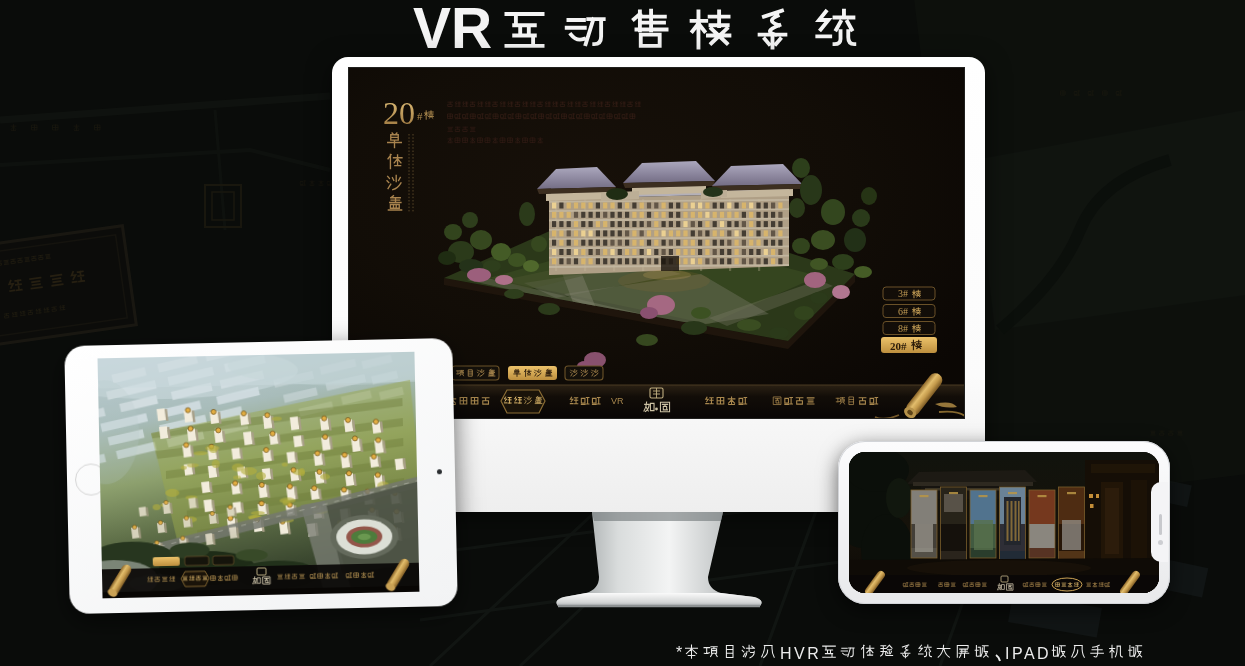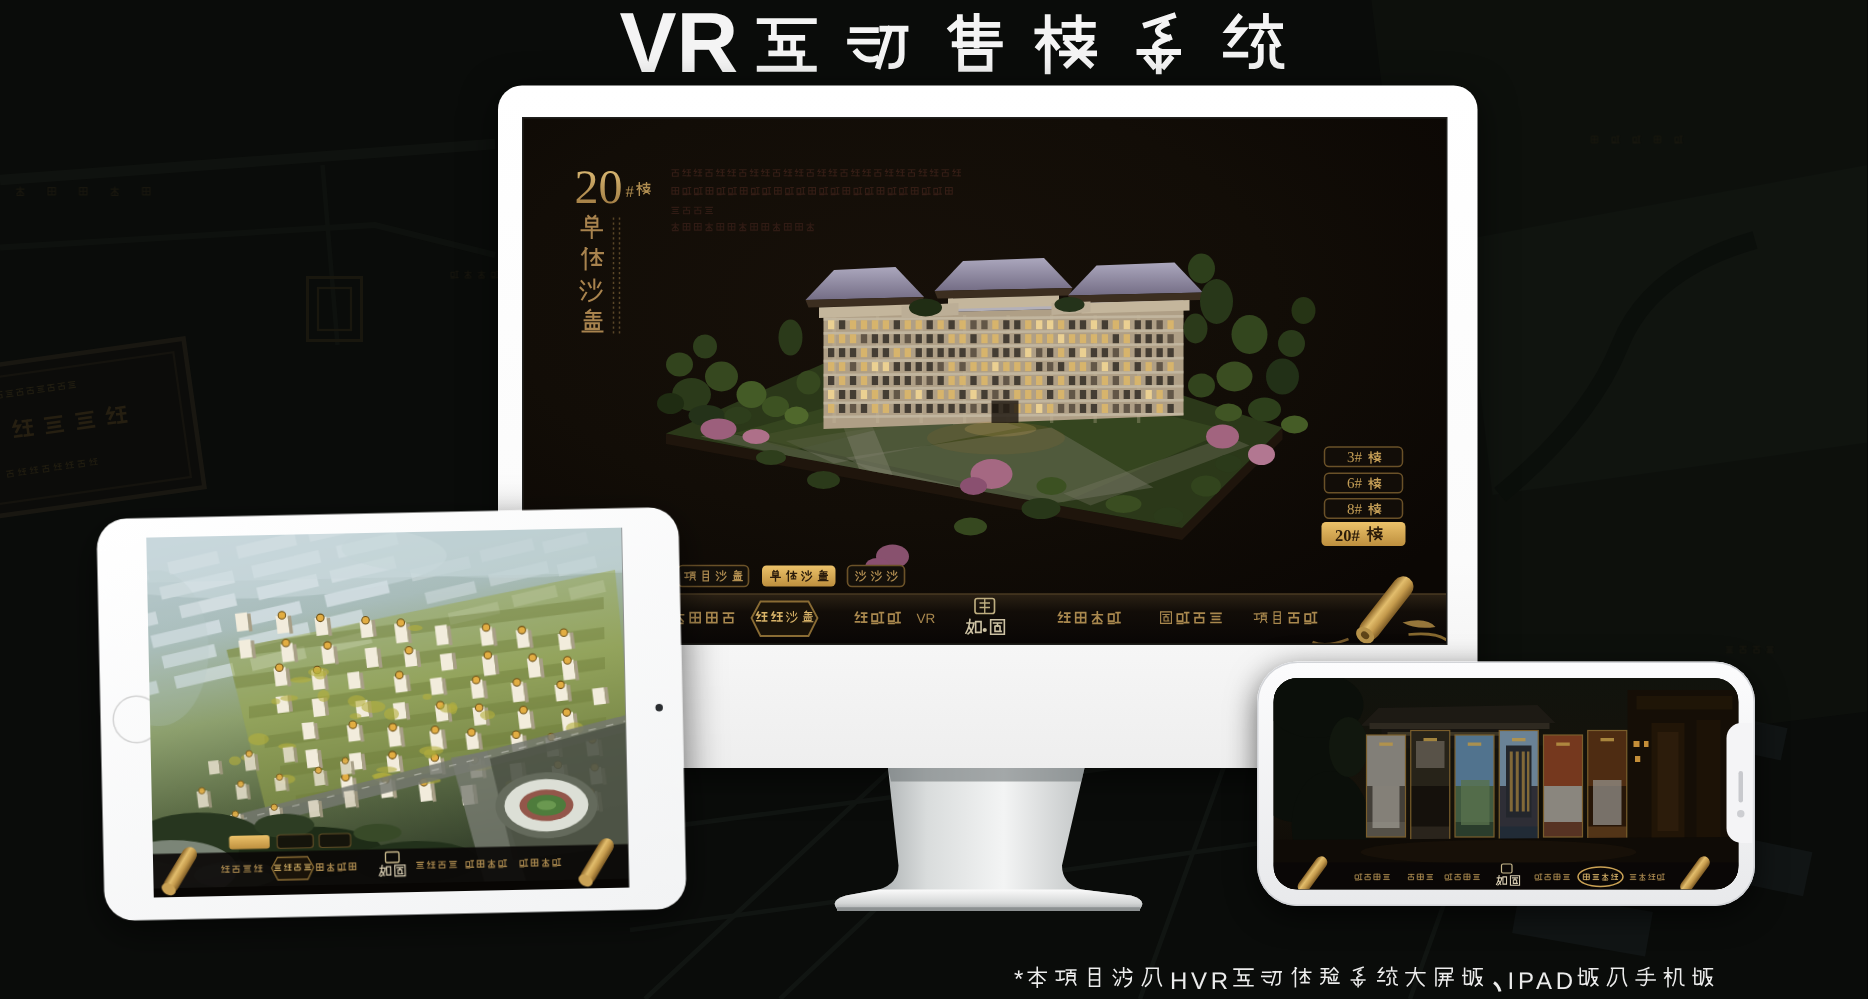--- a/index.html
+++ b/index.html
@@ -177,21 +177,21 @@
         <path d="M22,8 V92 M6,30 H40 M22,36 L8,54 M22,36 L36,54 M48,20 H92 M70,8 V42 M50,40 H90 M52,48 L88,82 M88,48 L52,82 M44,64 H94" fill="none" stroke="#f4f4f4" stroke-width="9" stroke-linecap="square"></path>
       </g>
       <g transform="translate(338.0,7.0) scale(0.4300)">
         <path d="M72,6 L30,20 M62,18 Q34,30 64,40 M66,40 Q28,54 56,62 M20,62 H80 M50,62 V92 M32,72 L42,84 M68,72 L58,84" fill="none" stroke="#f4f4f4" stroke-width="9" stroke-linecap="square"></path>
       </g>
       <g transform="translate(400.0,7.0) scale(0.4300)">
         <path d="M30,8 L14,28 H36 L18,50 M10,66 H40 M72,6 V16 M50,22 H94 M64,32 L54,50 M80,32 L90,50 M64,54 V72 Q64,84 50,84 M82,54 V68 Q82,84 96,84" fill="none" stroke="#f4f4f4" stroke-width="9" stroke-linecap="square"></path>
       </g>
     </svg>
 <div class="abs" style="left:332px;top:57px;width:653px;height:455px;background:linear-gradient(180deg,#ffffff 0%,#fbfbfb 70%,#eeeeee 100%);border-radius:16px;box-shadow:0 6px 24px rgba(0,0,0,0.55);"></div>
-<div class="abs" style="left:349px;top:79px;width:615px;height:350px;overflow:hidden;background:#15100b;box-shadow:0 0 0 1px #20201e;"><svg width="615" height="350" viewBox="0 0 615 350">
+<div class="abs" style="left:349px;top:68px;width:615px;height:350px;overflow:hidden;background:#15100b;box-shadow:0 0 0 1px #20201e;"><svg width="615" height="350" viewBox="0 0 615 350">
         <defs>
           <radialGradient id="scrbg" cx="40%" cy="35%" r="75%">
             <stop offset="0%" stop-color="#171009"></stop>
             <stop offset="55%" stop-color="#120d07"></stop>
             <stop offset="100%" stop-color="#0b0704"></stop>
           </radialGradient>
           <linearGradient id="goldg" x1="0" y1="0" x2="0" y2="1">
             <stop offset="0%" stop-color="#e8c77f"></stop>
             <stop offset="100%" stop-color="#97713a"></stop>
           </linearGradient>

